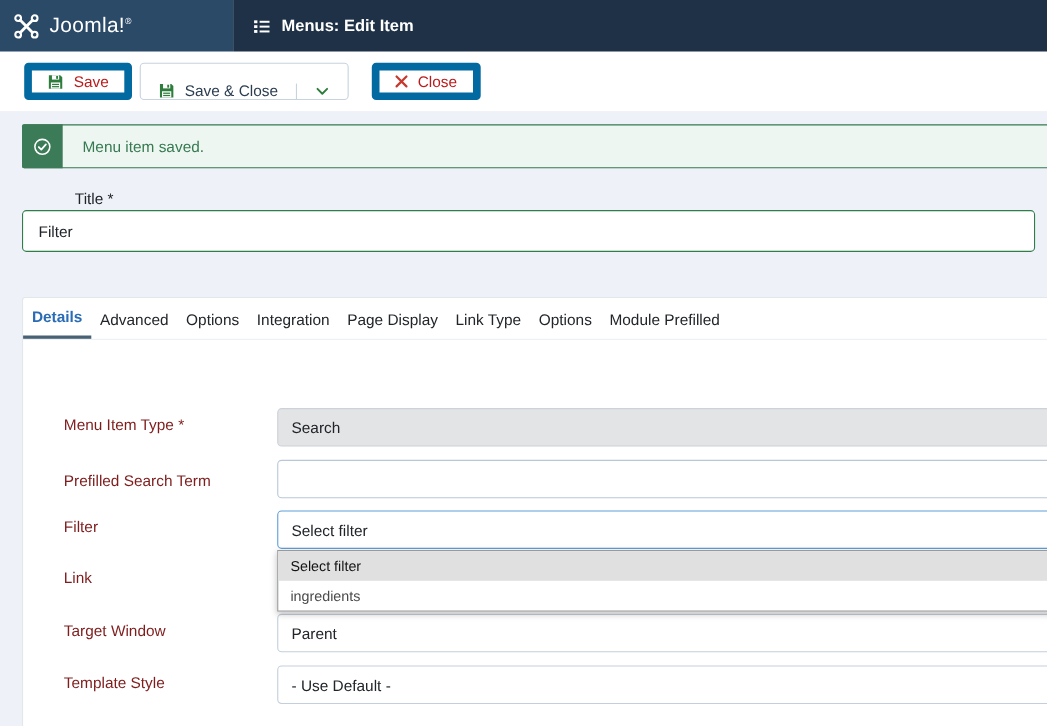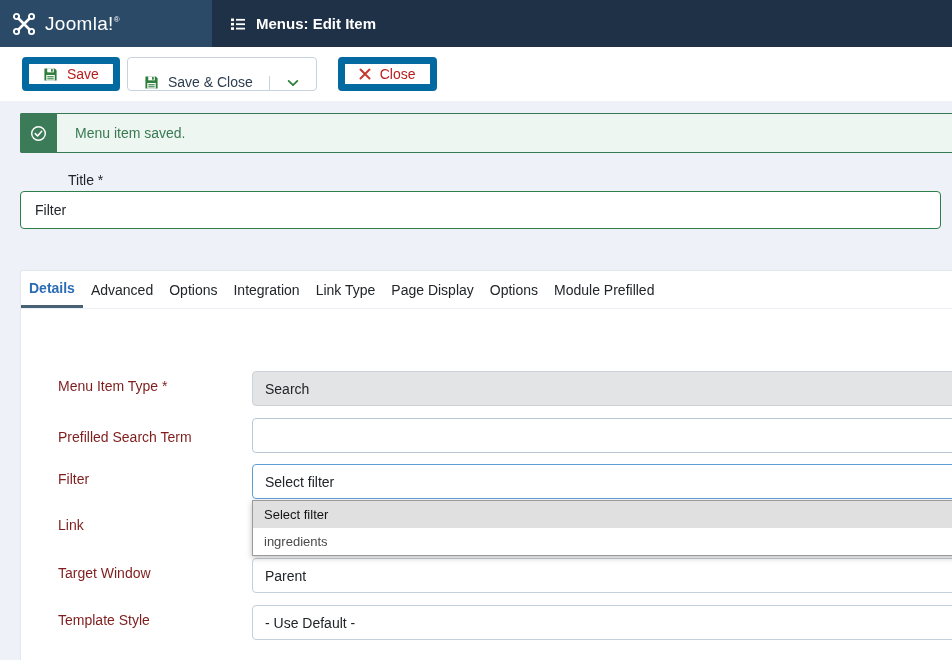--- a/index.html
+++ b/index.html
@@ -151,22 +151,22 @@
 
 <div class="title-label">Title *</div>
 <input class="title-input" type="text" value="Filter" style="">
 
 <div class="card">
   <div class="tabs">
     <div class="tab active">Details</div>
     <div class="tab">Advanced</div>
     <div class="tab">Options</div>
     <div class="tab">Integration</div>
+    <div class="tab">Page Display</div>
     <div class="tab">Link Type</div>
-    <div class="tab">Page Display</div>
     <div class="tab">Options</div>
     <div class="tab">Module Prefilled</div>
   </div>
 
   <div class="form">
 
     <div class="flabel" style="top:69px">Menu Item Type *</div>
     <div class="ctrl readonly" style="top:62px">
       <span>Search</span>
     </div>

